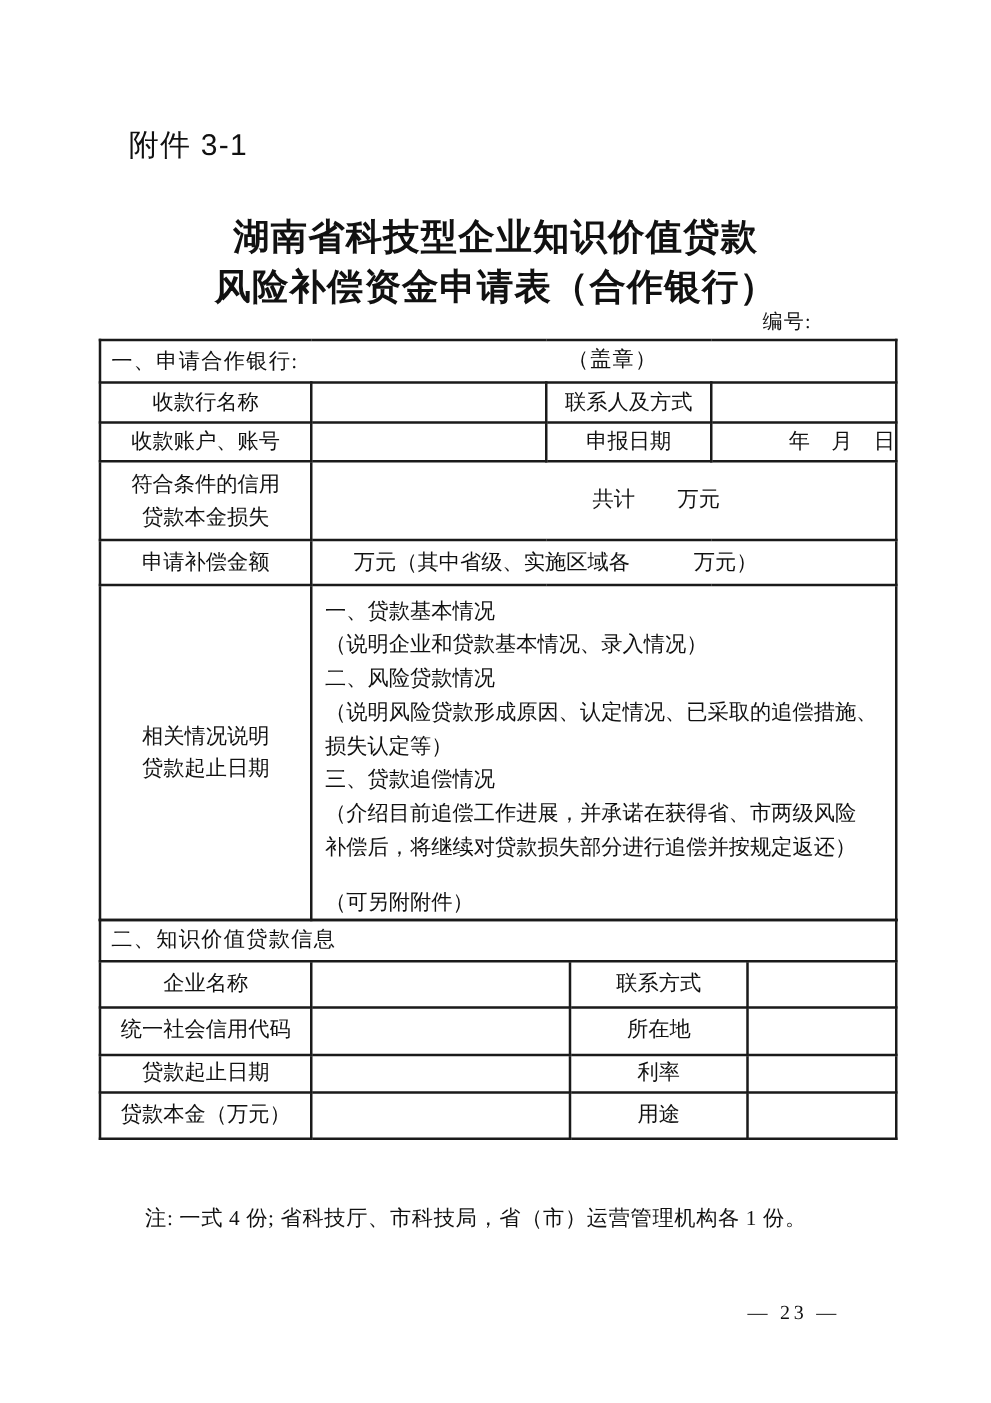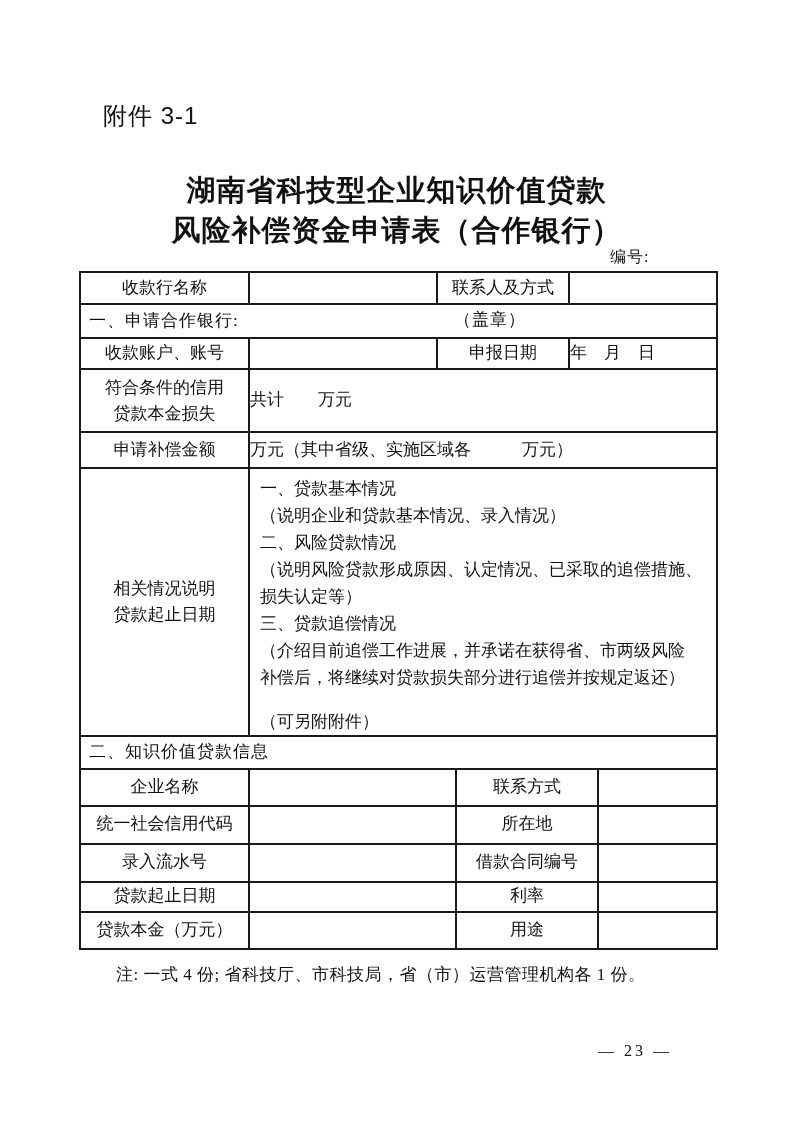--- a/index.html
+++ b/index.html
@@ -26,21 +26,21 @@
 
   .form-wrap{position:absolute;left:79px;top:271px;width:637px;}
   table{border-collapse:collapse;table-layout:fixed;width:637px;}
   td{
     border:2px solid #1a1a1a;font-size:17px;color:#111;
     padding:0;vertical-align:middle;line-height:1.35;
     overflow:hidden;
   }
   .t2{margin-top:-2px;}
   .lbl{text-align:center;}
-  .val{text-align:left;}
+  .val{text-align:right;}
   .section-head{
     text-align:left;padding:4px 6px 4px 8px;letter-spacing:1px;
   }
   .seal{position:absolute;left:373px;top:4px;}
   .rel{position:relative;}
   .shift-left-140{padding-right:140px;}
   .shift-left-110{padding-right:110px;}
   .details-content{
     text-align:left;vertical-align:top;padding:6px 4px 0 10px;
   }
@@ -72,31 +72,31 @@
   <div class="form-wrap">
 
     <table class="t1">
       <colgroup>
           <col style="width:169px">
           <col style="width:188px">
           <col style="width:132px">
           <col style="width:148px">
         </colgroup>
       <tbody>
-          <tr style="height:32px">
+          <tr style="height:34px">
+        <td colspan="4" class="section-head rel">
+          <span>一、申请合作银行:</span>
+          <span class="seal">（盖章）</span>
+        </td>
+      </tr>
+      <tr style="height:32px">
         <td class="lbl">收款行名称</td>
         <td class="val"></td>
         <td class="lbl">联系人及方式</td>
         <td class="val"></td>
-      </tr>
-      <tr style="height:34px">
-        <td colspan="4" class="section-head rel">
-          <span>一、申请合作银行:</span>
-          <span class="seal">（盖章）</span>
-        </td>
       </tr>
       <tr style="height:31px">
         <td class="lbl">收款账户、账号</td>
         <td class="val"></td>
         <td class="lbl">申报日期</td>
         <td class="val">年　月　日</td>
       </tr>
       <tr style="height:63px">
         <td class="lbl two-line">
           <div>符合条件的信用</div>
@@ -144,26 +144,20 @@
         <td class="val"></td>
         <td class="lbl">联系方式</td>
         <td class="val"></td>
       </tr>
       <tr style="height:38px">
         <td class="lbl">统一社会信用代码</td>
         <td class="val"></td>
         <td class="lbl">所在地</td>
         <td class="val"></td>
       </tr>
-      <tr style="height:38px">
-        <td class="lbl">录入流水号</td>
-        <td class="val"></td>
-        <td class="lbl">借款合同编号</td>
-        <td class="val"></td>
-      </tr>
       <tr style="height:30px">
         <td class="lbl">贷款起止日期</td>
         <td class="val"></td>
         <td class="lbl">利率</td>
         <td class="val"></td>
       </tr>
       <tr style="height:37px">
         <td class="lbl">贷款本金（万元）</td>
         <td class="val"></td>
         <td class="lbl">用途</td>

